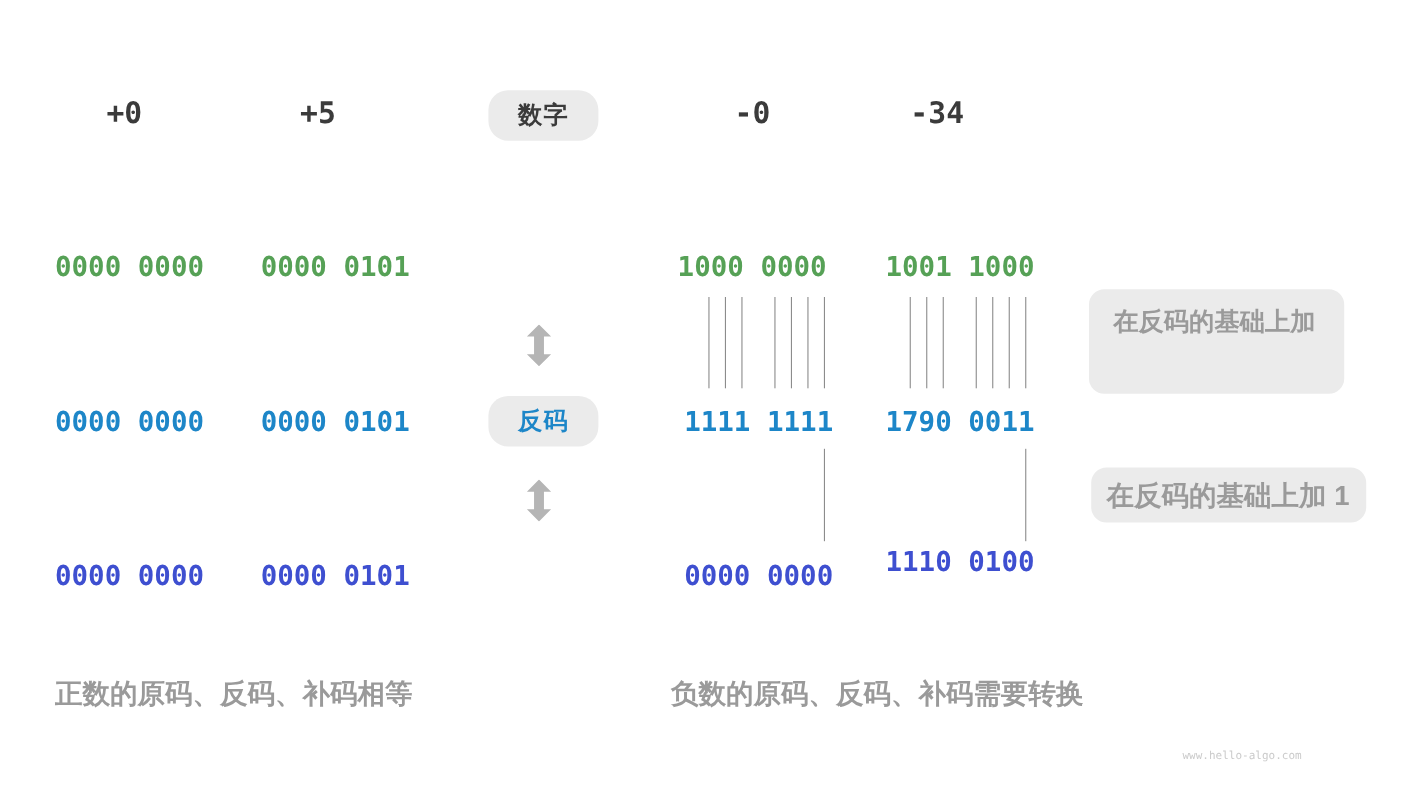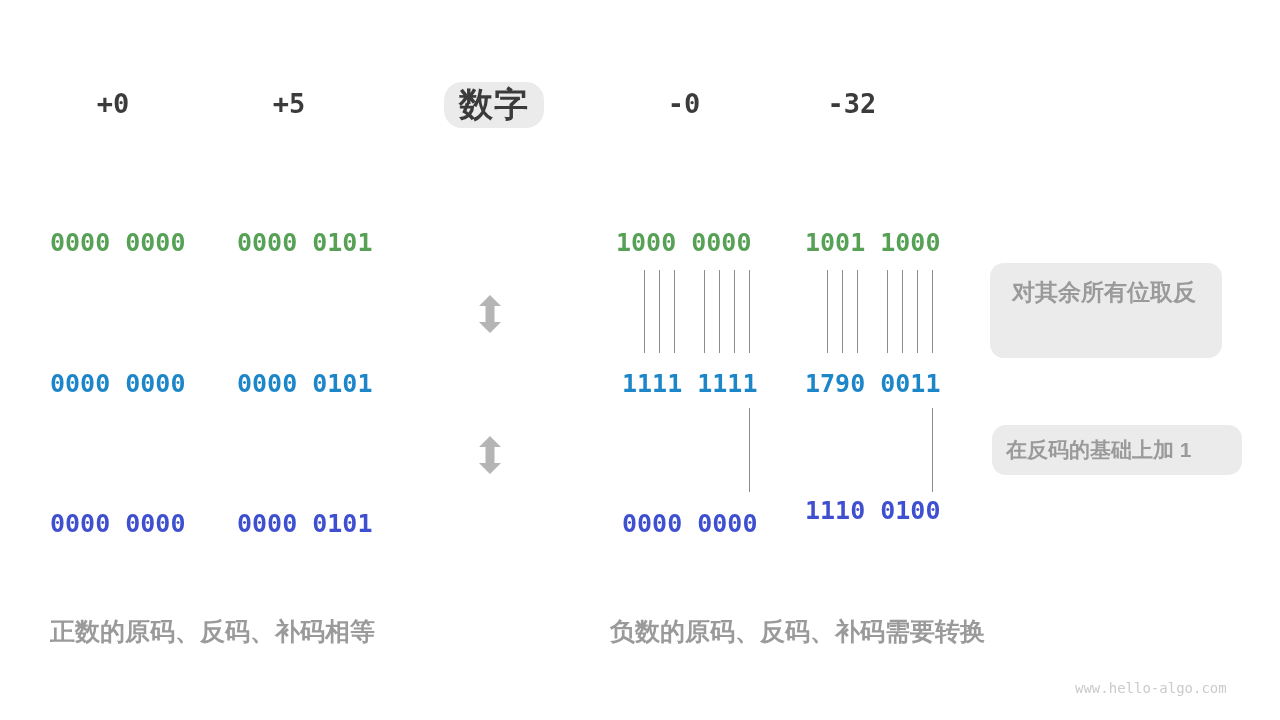--- a/index.html
+++ b/index.html
@@ -14,84 +14,85 @@
   }
   .bin{
     position:absolute;width:140px;font-size:25px;line-height:26px;white-space:pre;
   }
   .bin.sign{color:var(--sign);}
   .bin.ones{color:var(--ones);}
   .bin.twos{color:var(--twos);}
   .tagbox{
     position:absolute;left:444px;width:100px;height:46px;border-radius:18px;
     background:var(--boxbg);display:flex;align-items:center;justify-content:center;
-    font-size:34px;font-weight:bold;letter-spacing:1px;
+    font-size:22px;font-weight:bold;letter-spacing:1px;
   }
   .tagbox.num{color:var(--dark);}
   .tagbox.sign{color:var(--sign);}
   .tagbox.ones{color:var(--ones);}
   .tagbox.twos{color:var(--twos);}
   .arrow{position:absolute;left:479px;width:22px;height:38px;}
   .tick{position:absolute;width:1px;background:var(--line);}
   .note{
     position:absolute;background:var(--boxbg);border-radius:14px;
     color:var(--gray);font-weight:bold;
   }
   .note1{left:990px;top:263px;width:232px;height:95px;padding:0;}
   .note1 .ln{margin:0 0 0 22px;font-size:23px;line-height:38px;white-space:pre;}
   .note1 .ln:first-child{margin-top:10px;}
   .note2{
     left:992px;top:425px;width:250px;height:50px;
-    display:flex;align-items:center;font-size:21px;white-space:pre;
+    display:flex;align-items:center;font-size:25px;white-space:pre;
   }
   .note2 .ln{margin-left:14px;}
   .caption{
     position:absolute;top:616px;font-size:25px;line-height:30px;
     font-weight:bold;color:var(--gray);white-space:pre;
   }
   .watermark{
-    position:absolute;left:1075px;top:679px;font-size:14px;line-height:18px;
+    position:absolute;left:1075px;top:679px;font-size:10px;line-height:18px;
     color:var(--faint);font-family:"DejaVu Sans Mono","Liberation Mono",monospace;
   }
 </style>
 </head>
 <body>
 
 <div class="stage">
 
   <span class="topnum mono" style="left:113px">+0</span>
   <span class="topnum mono" style="left:289px">+5</span>
   <span class="topnum mono" style="left:684px">-0</span>
-  <span class="topnum mono" style="left:852px">-32</span>
+  <span class="topnum mono" style="left:852px">-34</span>
   <div class="tagbox num" style="top:82px">数字</div>
 
   <div class="bin mono sign" style="left:50px;top:230px">0000 0000</div>
   <div class="bin mono sign" style="left:237px;top:230px">0000 0101</div>
   <div class="bin mono sign" style="left:616px;top:230px">1000 0000</div>
   <div class="bin mono sign" style="left:805px;top:230px">1001 1000</div>
 
   <div class="bin mono ones" style="left:50px;top:371px">0000 0000</div>
   <div class="bin mono ones" style="left:237px;top:371px">0000 0101</div>
   <div class="bin mono ones" style="left:622px;top:371px">1111 1111</div>
   <div class="bin mono ones" style="left:805px;top:371px">1790 0011</div>
+  <div class="tagbox ones" style="top:360px">反码</div>
 
   <div class="bin mono twos" style="left:50px;top:511px">0000 0000</div>
   <div class="bin mono twos" style="left:237px;top:511px">0000 0101</div>
   <div class="bin mono twos" style="left:622px;top:511px">0000 0000</div>
   <div class="bin mono twos" style="left:805px;top:498px">1110 0100</div>
 
   <svg class="arrow" style="top:295px" viewBox="0 0 22 38">
     <path d="M11 0 L22 11 L15.5 11 L15.5 27 L22 27 L11 38 L0 27 L6.5 27 L6.5 11 L0 11 Z" fill="var(--arrow)"></path>
   </svg>
   <svg class="arrow" style="top:436px" viewBox="0 0 22 38">
     <path d="M11 0 L22 11 L15.5 11 L15.5 27 L22 27 L11 38 L0 27 L6.5 27 L6.5 11 L0 11 Z" fill="var(--arrow)"></path>
   </svg>
 
   <div class="note note1">
-    <div class="ln">对其余所有位取反</div>
+    <div class="ln">在反码的基础上加</div>
   </div>
   <div class="note note2">
     <span class="ln">在反码的基础上加 1</span>
   </div>
 
   <div class="caption" style="left:610px">负数的原码、反码、补码需要转换</div>
   <div class="caption" style="left:50px">正数的原码、反码、补码相等</div>
 
   <div class="watermark">www.hello-algo.com</div>
 

